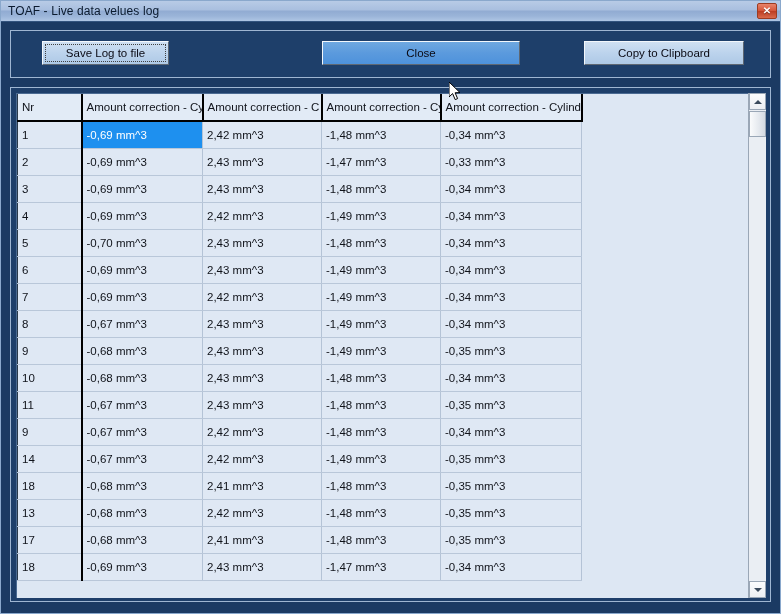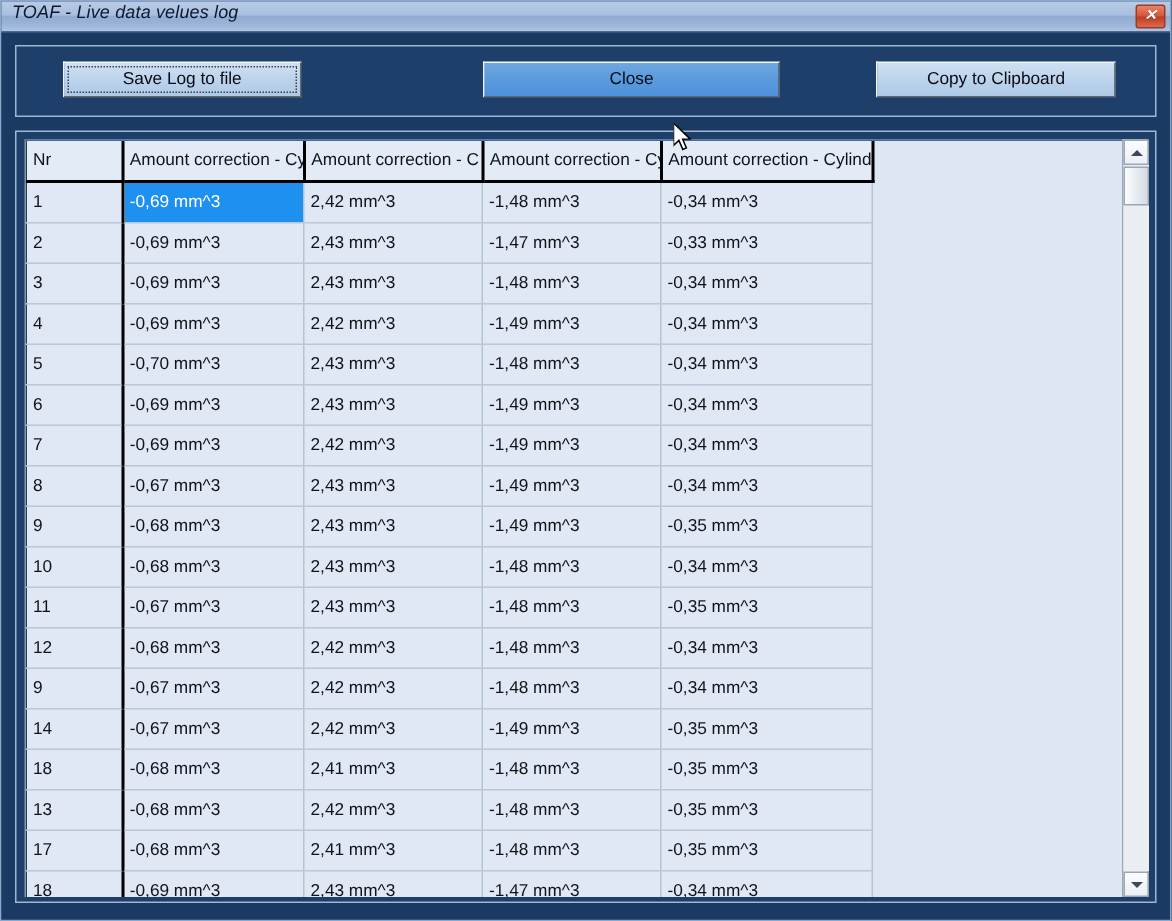--- a/index.html
+++ b/index.html
@@ -26,24 +26,23 @@
 
   
   .titlebar {
     position: relative;
     height: 21px;
     box-sizing: border-box;
     background: linear-gradient(to bottom,
         #b8cbe6 0%, #a9bfdf 45%, #91abd2 50%, #9ab4d8 75%, #aec5e4 100%);
     border-bottom: 1px solid #32537e;
     display: flex;
-    align-items: flex-start;
+    align-items: center;
     padding-left: 7px;
     overflow: hidden;
-    font-style: italic;
   }
   .title-text {
     font-size: 12px;
     color: #0a1a2e;
     white-space: nowrap;
     letter-spacing: 0.1px;
   }
   .close-btn {
     position: absolute;
     right: 3px;
@@ -97,21 +96,21 @@
     justify-content: center;
     border-top: 1px solid #f3f7fb;
     border-left: 1px solid #f3f7fb;
     border-right: 1px solid #5e6772;
     border-bottom: 1px solid #5e6772;
     cursor: default;
     white-space: nowrap;
   }
   .btn-save {
     left: 31px;
-    width: 159px;
+    width: 127px;
     background: linear-gradient(to bottom, #cfe0f2 0%, #bcd3ec 50%, #aec9e6 100%);
   }
   .btn-save .focus-ring {
     position: absolute;
     left: 2px; top: 2px; right: 2px; bottom: 2px;
     border: 1px dotted #404040;
     pointer-events: none;
   }
   .btn-close {
     left: 311px;
@@ -373,27 +372,20 @@
                 <td class="col-c4">-0,34 mm^3</td>
               </tr>
               <tr>
                 <td class="col-nr col-nr">11</td>
                 <td class="col-c1">-0,67 mm^3</td>
                 <td class="col-c2">2,43 mm^3</td>
                 <td class="col-c3">-1,48 mm^3</td>
                 <td class="col-c4">-0,35 mm^3</td>
               </tr>
               <tr>
-                <td class="col-nr col-nr">12</td>
-                <td class="col-c1">-0,68 mm^3</td>
-                <td class="col-c2">2,42 mm^3</td>
-                <td class="col-c3">-1,48 mm^3</td>
-                <td class="col-c4">-0,34 mm^3</td>
-              </tr>
-              <tr>
                 <td class="col-nr col-nr">9</td>
                 <td class="col-c1">-0,67 mm^3</td>
                 <td class="col-c2">2,42 mm^3</td>
                 <td class="col-c3">-1,48 mm^3</td>
                 <td class="col-c4">-0,34 mm^3</td>
               </tr>
               <tr>
                 <td class="col-nr col-nr">14</td>
                 <td class="col-c1">-0,67 mm^3</td>
                 <td class="col-c2">2,42 mm^3</td>

